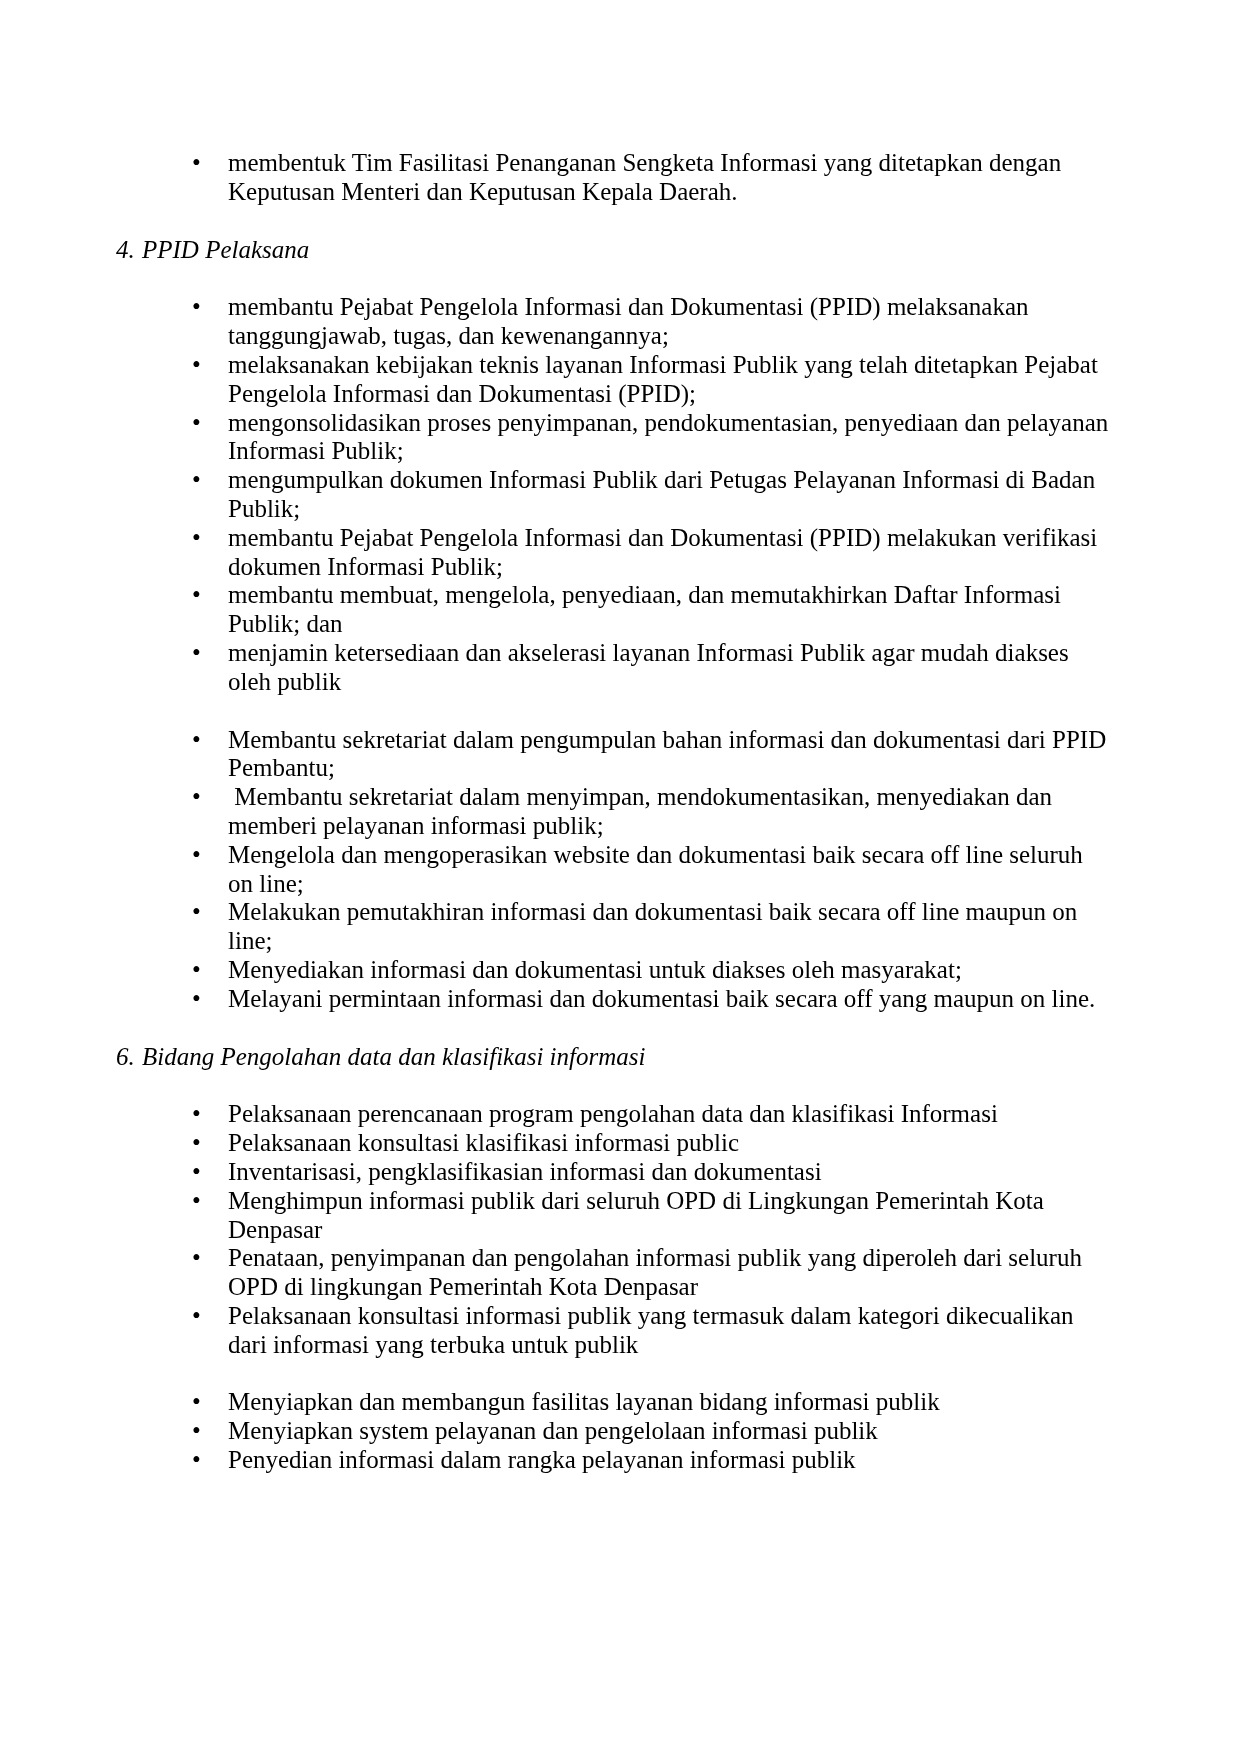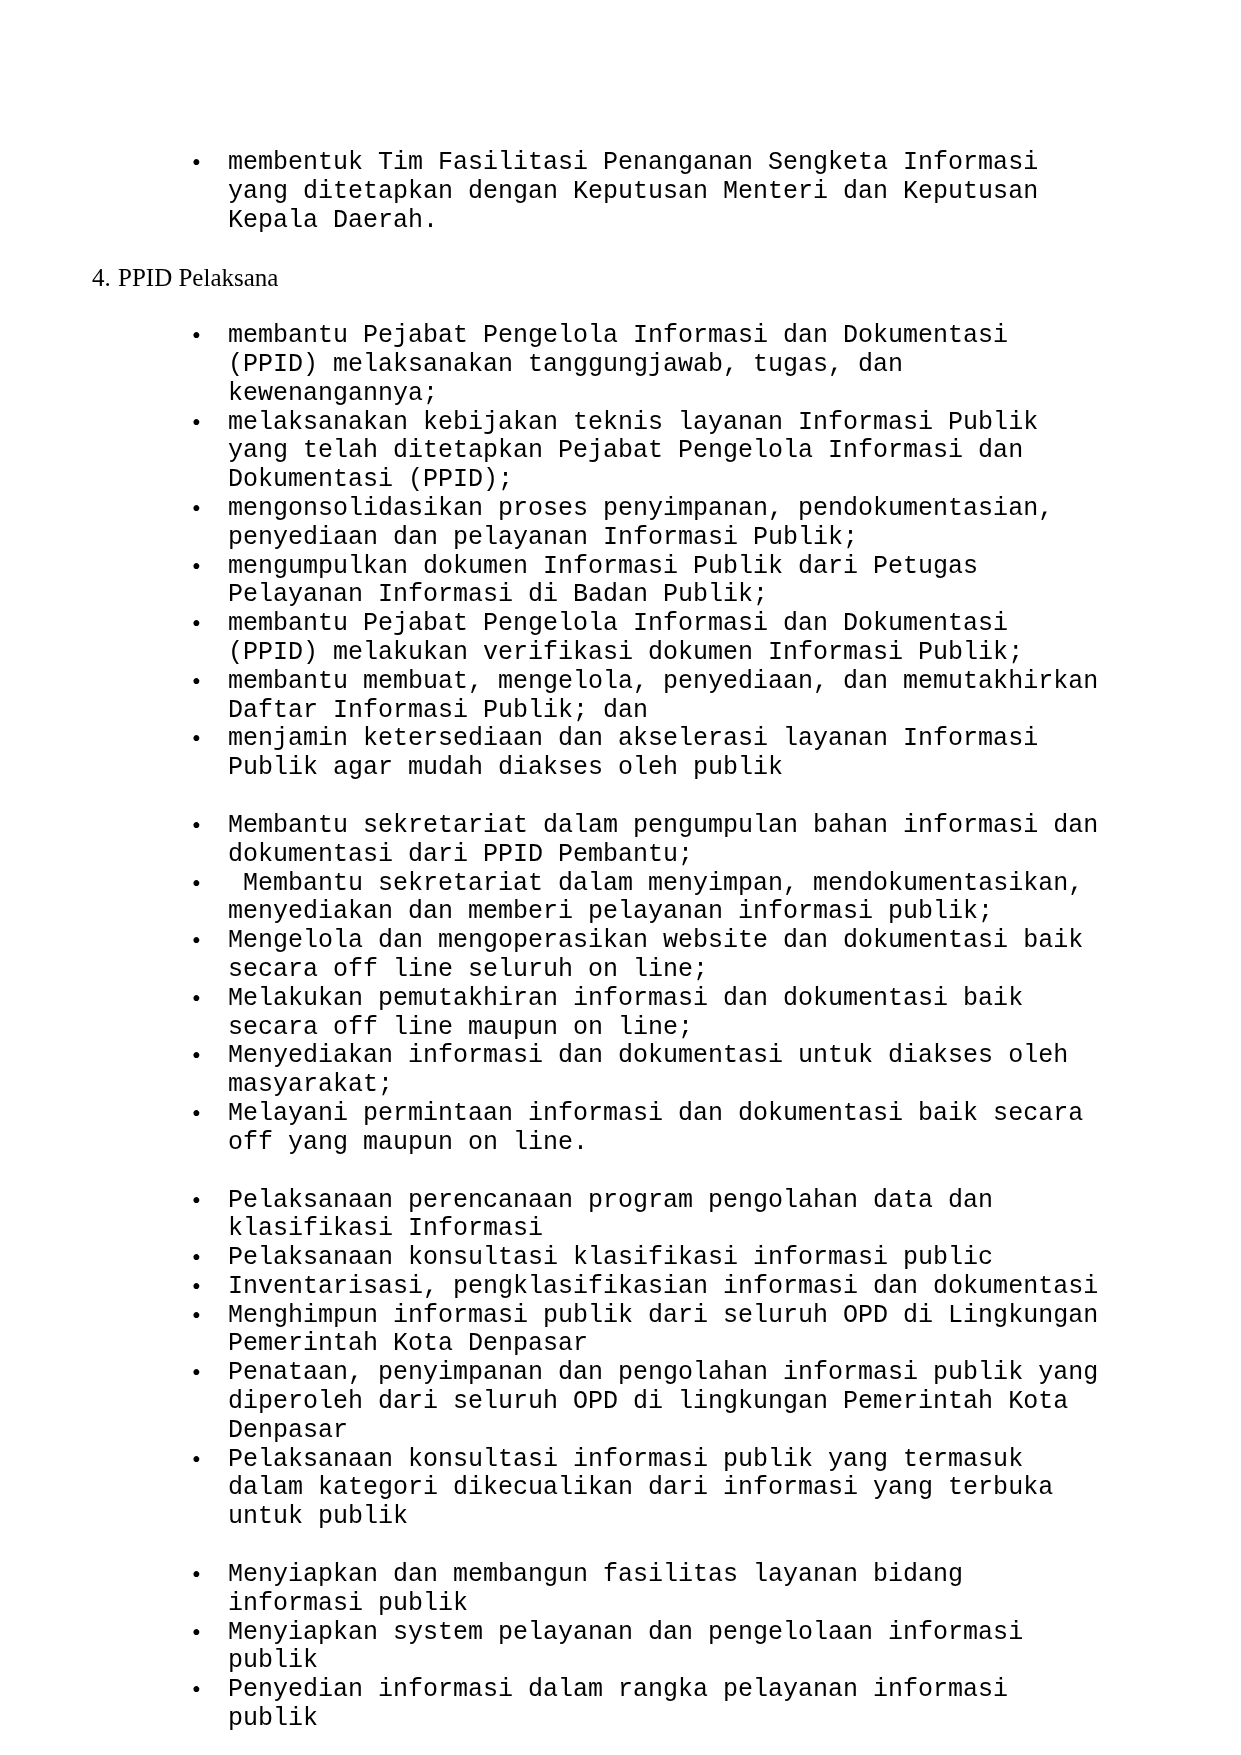--- a/index.html
+++ b/index.html
@@ -10,37 +10,36 @@
     box-sizing: border-box;
     background: #ffffff;
     color: #000000;
     font-family: "Liberation Serif", "DejaVu Serif", serif;
     font-size: 25px;
     line-height: 28.8px;
     padding-top: 149px;
     overflow: hidden;
   }
   .block + .block { margin-top: 29px; }
-  .heading { padding-left: 92px; }
+  .heading { padding-left: 116px; font-style: italic; }
   .hnum { display: inline-block; width: 26px; }
   .blist {
     list-style: none;
     margin: 0;
     padding: 0 128px 0 192px;
   }
   .bitem { display: flex; align-items: flex-start; }
   .marker {
     flex: 0 0 36px;
     width: 36px;
     text-align: left;
   }
   .btext {
     flex: 1 1 auto;
     white-space: pre-wrap;
-    font-family: Liberation Mono, monospace;
   }
 </style>
 </head>
 <body>
 
 <div class="page">
 
   <ul class="blist block">
     <li class="bitem">
       <span class="marker">•</span>
@@ -102,20 +101,23 @@
     <li class="bitem">
       <span class="marker">•</span>
       <span class="btext">Menyediakan informasi dan dokumentasi untuk diakses oleh masyarakat;</span>
     </li>
     <li class="bitem">
       <span class="marker">•</span>
       <span class="btext">Melayani permintaan informasi dan dokumentasi baik secara off yang maupun on line.</span>
     </li>
   </ul>
 
+  <div class="heading block">
+    <span class="hnum">6.</span><span class="htitle">Bidang Pengolahan data dan klasifikasi informasi</span>
+  </div>
   <ul class="blist block">
     <li class="bitem">
       <span class="marker">•</span>
       <span class="btext">Pelaksanaan perencanaan program pengolahan data dan klasifikasi Informasi</span>
     </li>
     <li class="bitem">
       <span class="marker">•</span>
       <span class="btext">Pelaksanaan konsultasi klasifikasi informasi public</span>
     </li>
     <li class="bitem">

